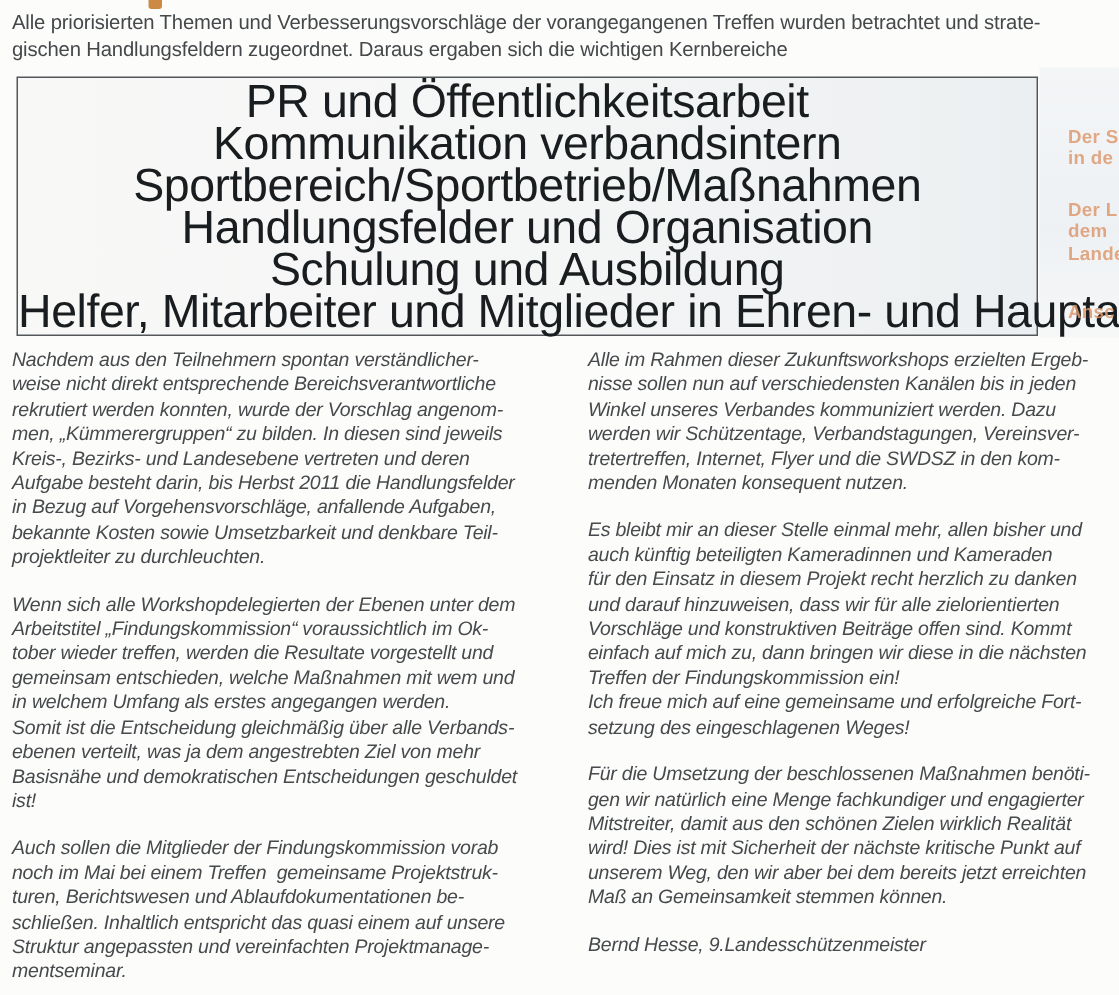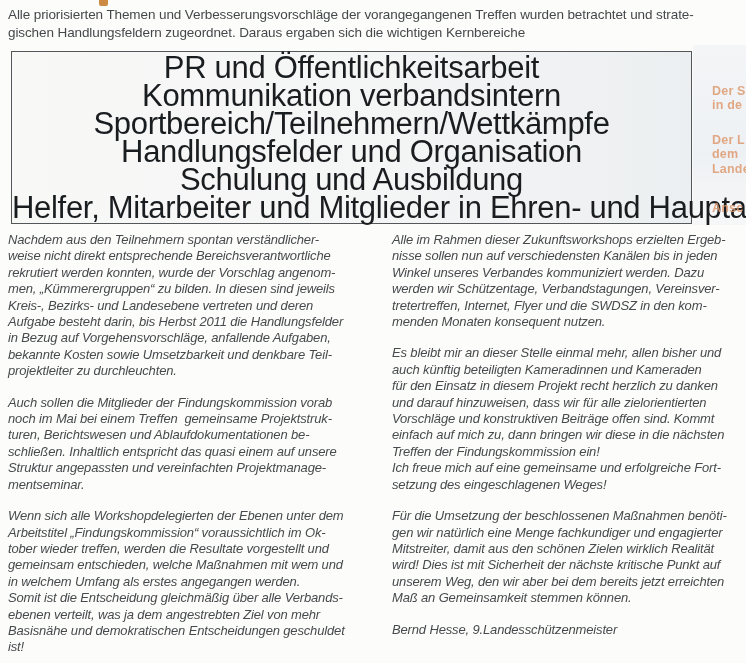--- a/index.html
+++ b/index.html
@@ -77,21 +77,21 @@
   <div class="top-stub"></div>
 
   <p class="intro">Alle priorisierten Themen und Verbesserungsvorschläge der vorangegangenen Treffen wurden betrachtet und strate-
 gischen Handlungsfeldern zugeordnet. Daraus ergaben sich die wichtigen Kernbereiche</p>
 
   <div class="right-strip"></div>
 
   <div class="kern-box">
     <div class="kern-line">PR und Öffentlichkeitsarbeit</div>
     <div class="kern-line">Kommunikation verbandsintern</div>
-    <div class="kern-line">Sportbereich/Teilnehmern/Wettkämpfe</div>
+    <div class="kern-line">Sportbereich/Sportbetrieb/Maßnahmen</div>
     <div class="kern-line">Handlungsfelder und Organisation</div>
     <div class="kern-line">Schulung und Ausbildung</div>
     <div class="kern-line">Helfer, Mitarbeiter und Mitglieder in Ehren- und Hauptamt</div>
   </div>
 
   <div class="ghost g0">Der S</div>
   <div class="ghost g1">in de</div>
   <div class="ghost g2">Der L</div>
   <div class="ghost g3">dem</div>
   <div class="ghost g4">Lande</div>
@@ -100,35 +100,35 @@
   <div class="col left">
     <p>Nachdem aus den Teilnehmern spontan verständlicher-
 weise nicht direkt entsprechende Bereichsverantwortliche
 rekrutiert werden konnten, wurde der Vorschlag angenom-
 men, „Kümmerergruppen“ zu bilden. In diesen sind jeweils
 Kreis-, Bezirks- und Landesebene vertreten und deren
 Aufgabe besteht darin, bis Herbst 2011 die Handlungsfelder
 in Bezug auf Vorgehensvorschläge, anfallende Aufgaben,
 bekannte Kosten sowie Umsetzbarkeit und denkbare Teil-
 projektleiter zu durchleuchten.</p>
-    <p>Auch sollen die Mitglieder der Findungskommission vorab
-noch im Mai bei einem Treffen  gemeinsame Projektstruk-
-turen, Berichtswesen und Ablaufdokumentationen be-
-schließen. Inhaltlich entspricht das quasi einem auf unsere
-Struktur angepassten und vereinfachten Projektmanage-
-mentseminar.</p>
     <p>Wenn sich alle Workshopdelegierten der Ebenen unter dem
 Arbeitstitel „Findungskommission“ voraussichtlich im Ok-
 tober wieder treffen, werden die Resultate vorgestellt und
 gemeinsam entschieden, welche Maßnahmen mit wem und
 in welchem Umfang als erstes angegangen werden.
 Somit ist die Entscheidung gleichmäßig über alle Verbands-
 ebenen verteilt, was ja dem angestrebten Ziel von mehr
 Basisnähe und demokratischen Entscheidungen geschuldet
 ist!</p>
+    <p>Auch sollen die Mitglieder der Findungskommission vorab
+noch im Mai bei einem Treffen  gemeinsame Projektstruk-
+turen, Berichtswesen und Ablaufdokumentationen be-
+schließen. Inhaltlich entspricht das quasi einem auf unsere
+Struktur angepassten und vereinfachten Projektmanage-
+mentseminar.</p>
   </div>
 
   <div class="col right">
     <p>Alle im Rahmen dieser Zukunftsworkshops erzielten Ergeb-
 nisse sollen nun auf verschiedensten Kanälen bis in jeden
 Winkel unseres Verbandes kommuniziert werden. Dazu
 werden wir Schützentage, Verbandstagungen, Vereinsver-
 tretertreffen, Internet, Flyer und die SWDSZ in den kom-
 menden Monaten konsequent nutzen.</p>
     <p>Es bleibt mir an dieser Stelle einmal mehr, allen bisher und

